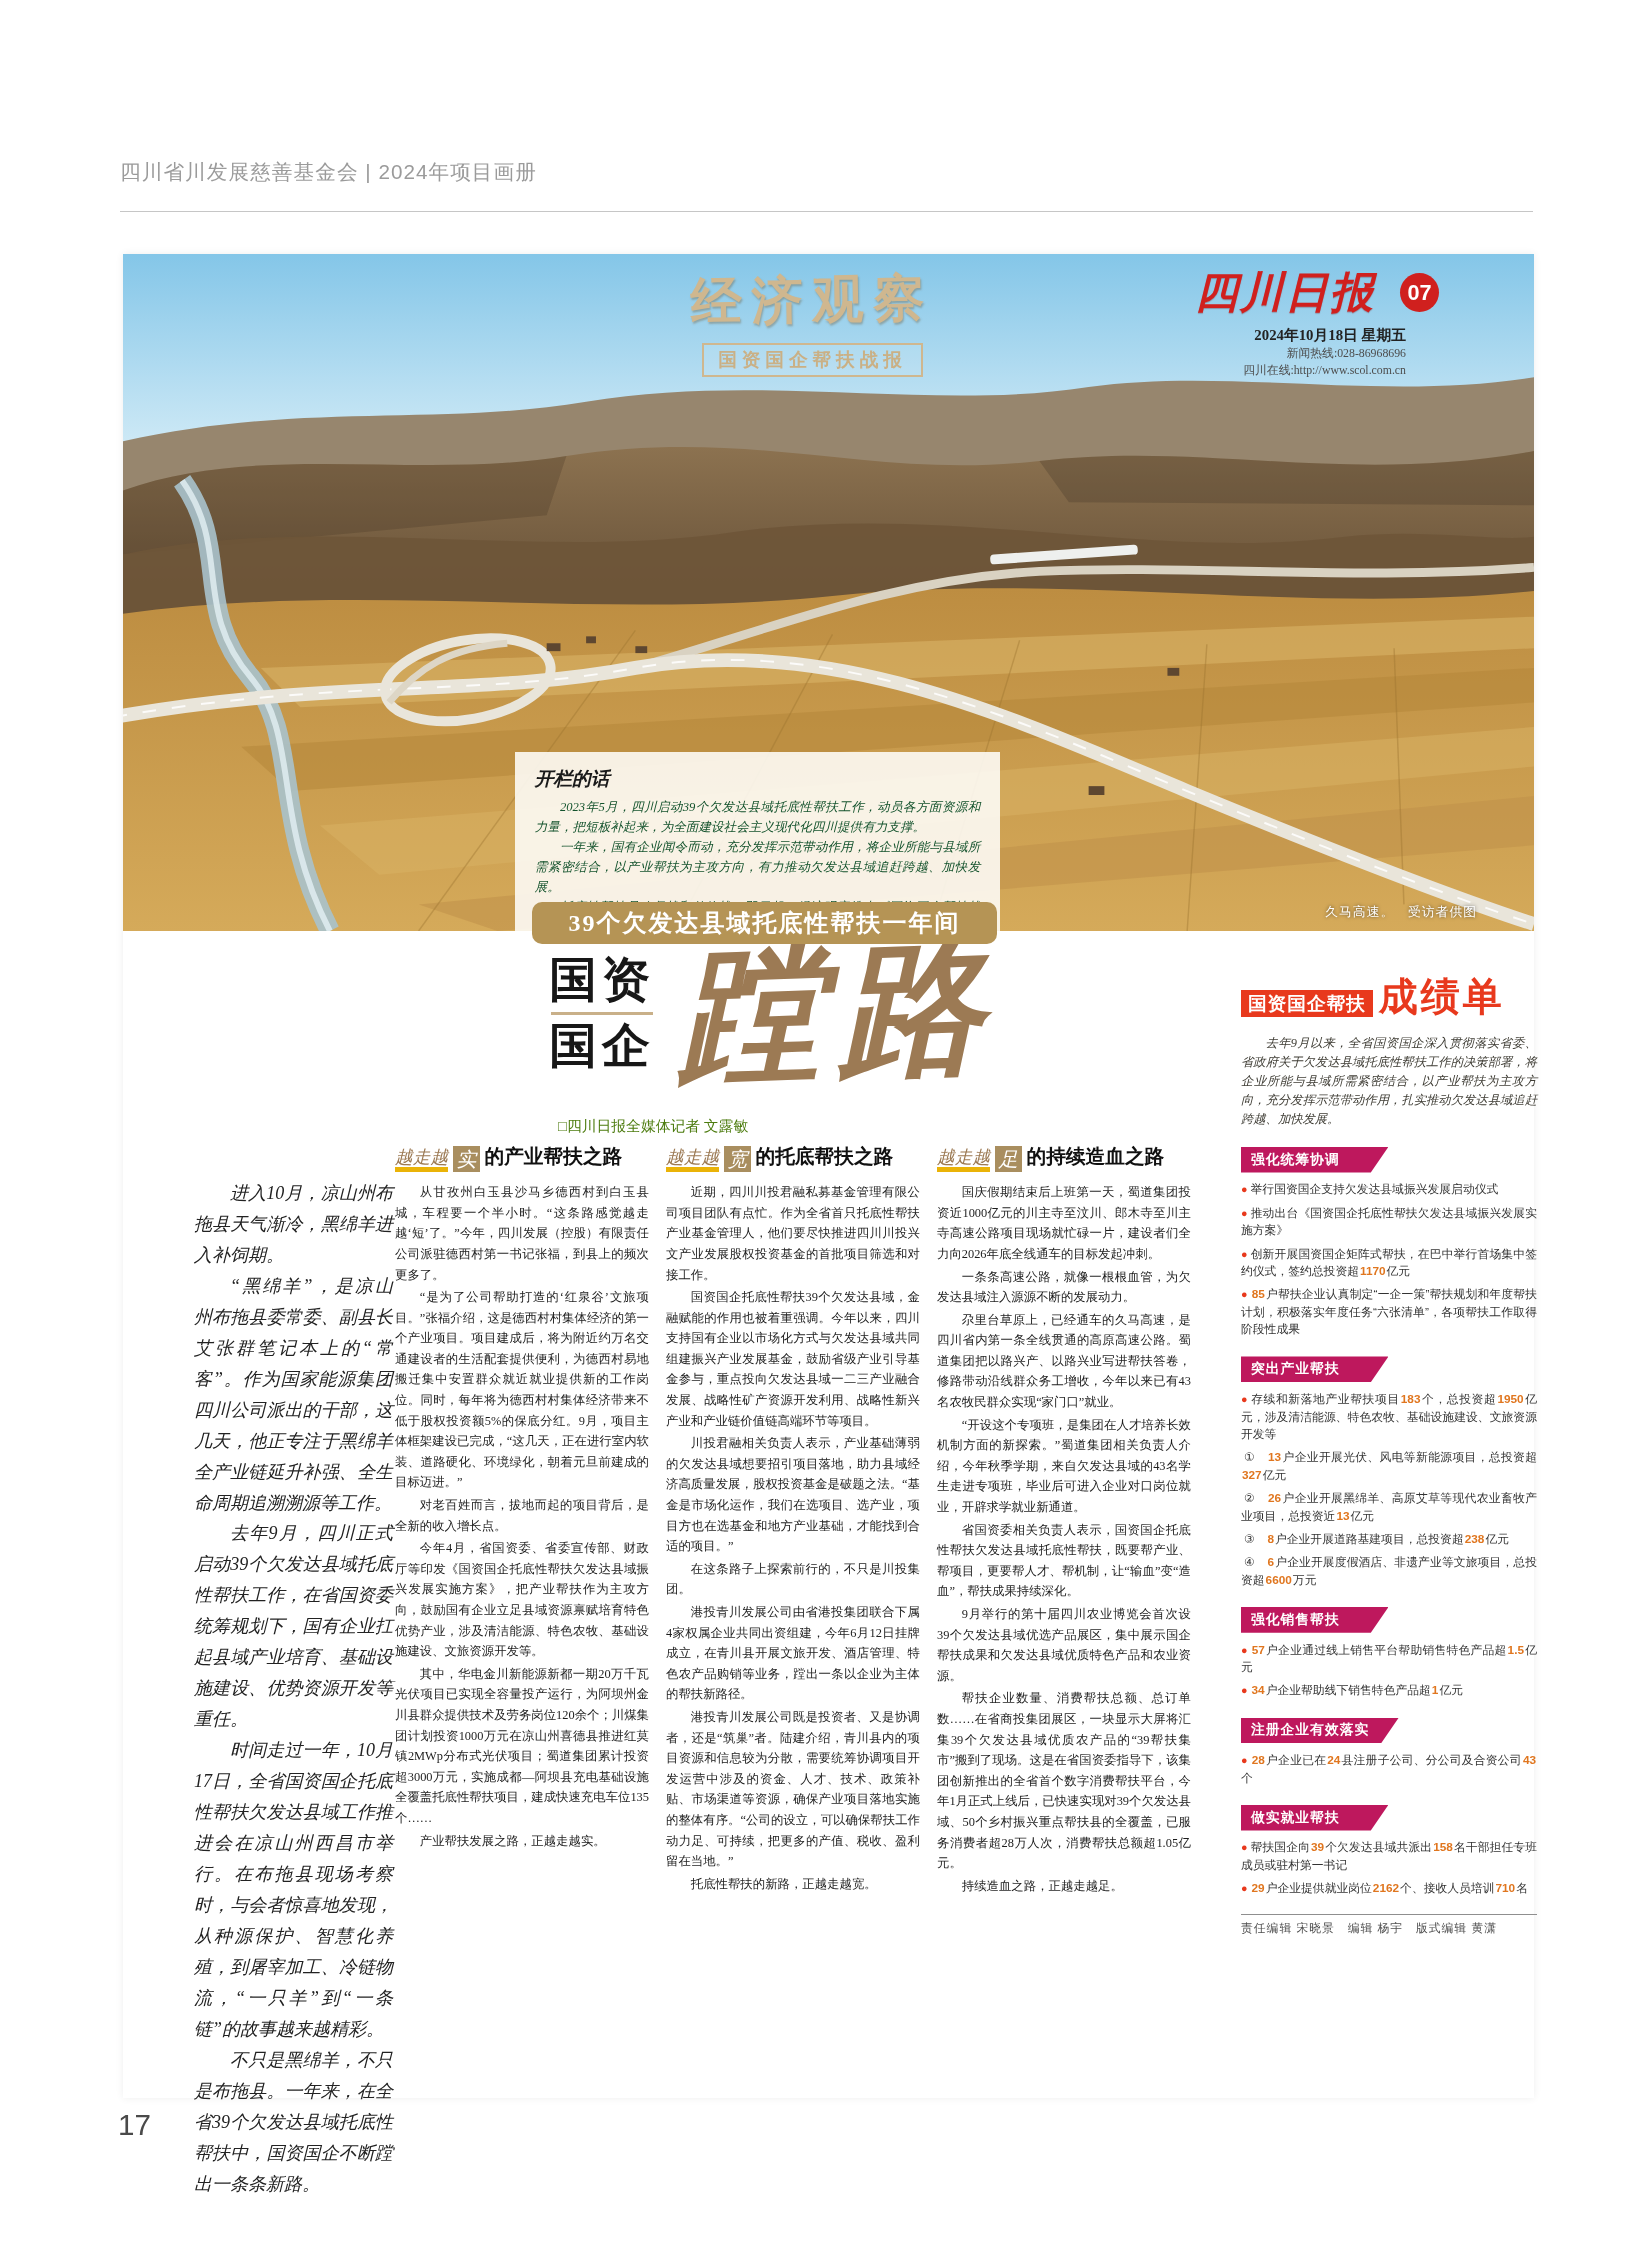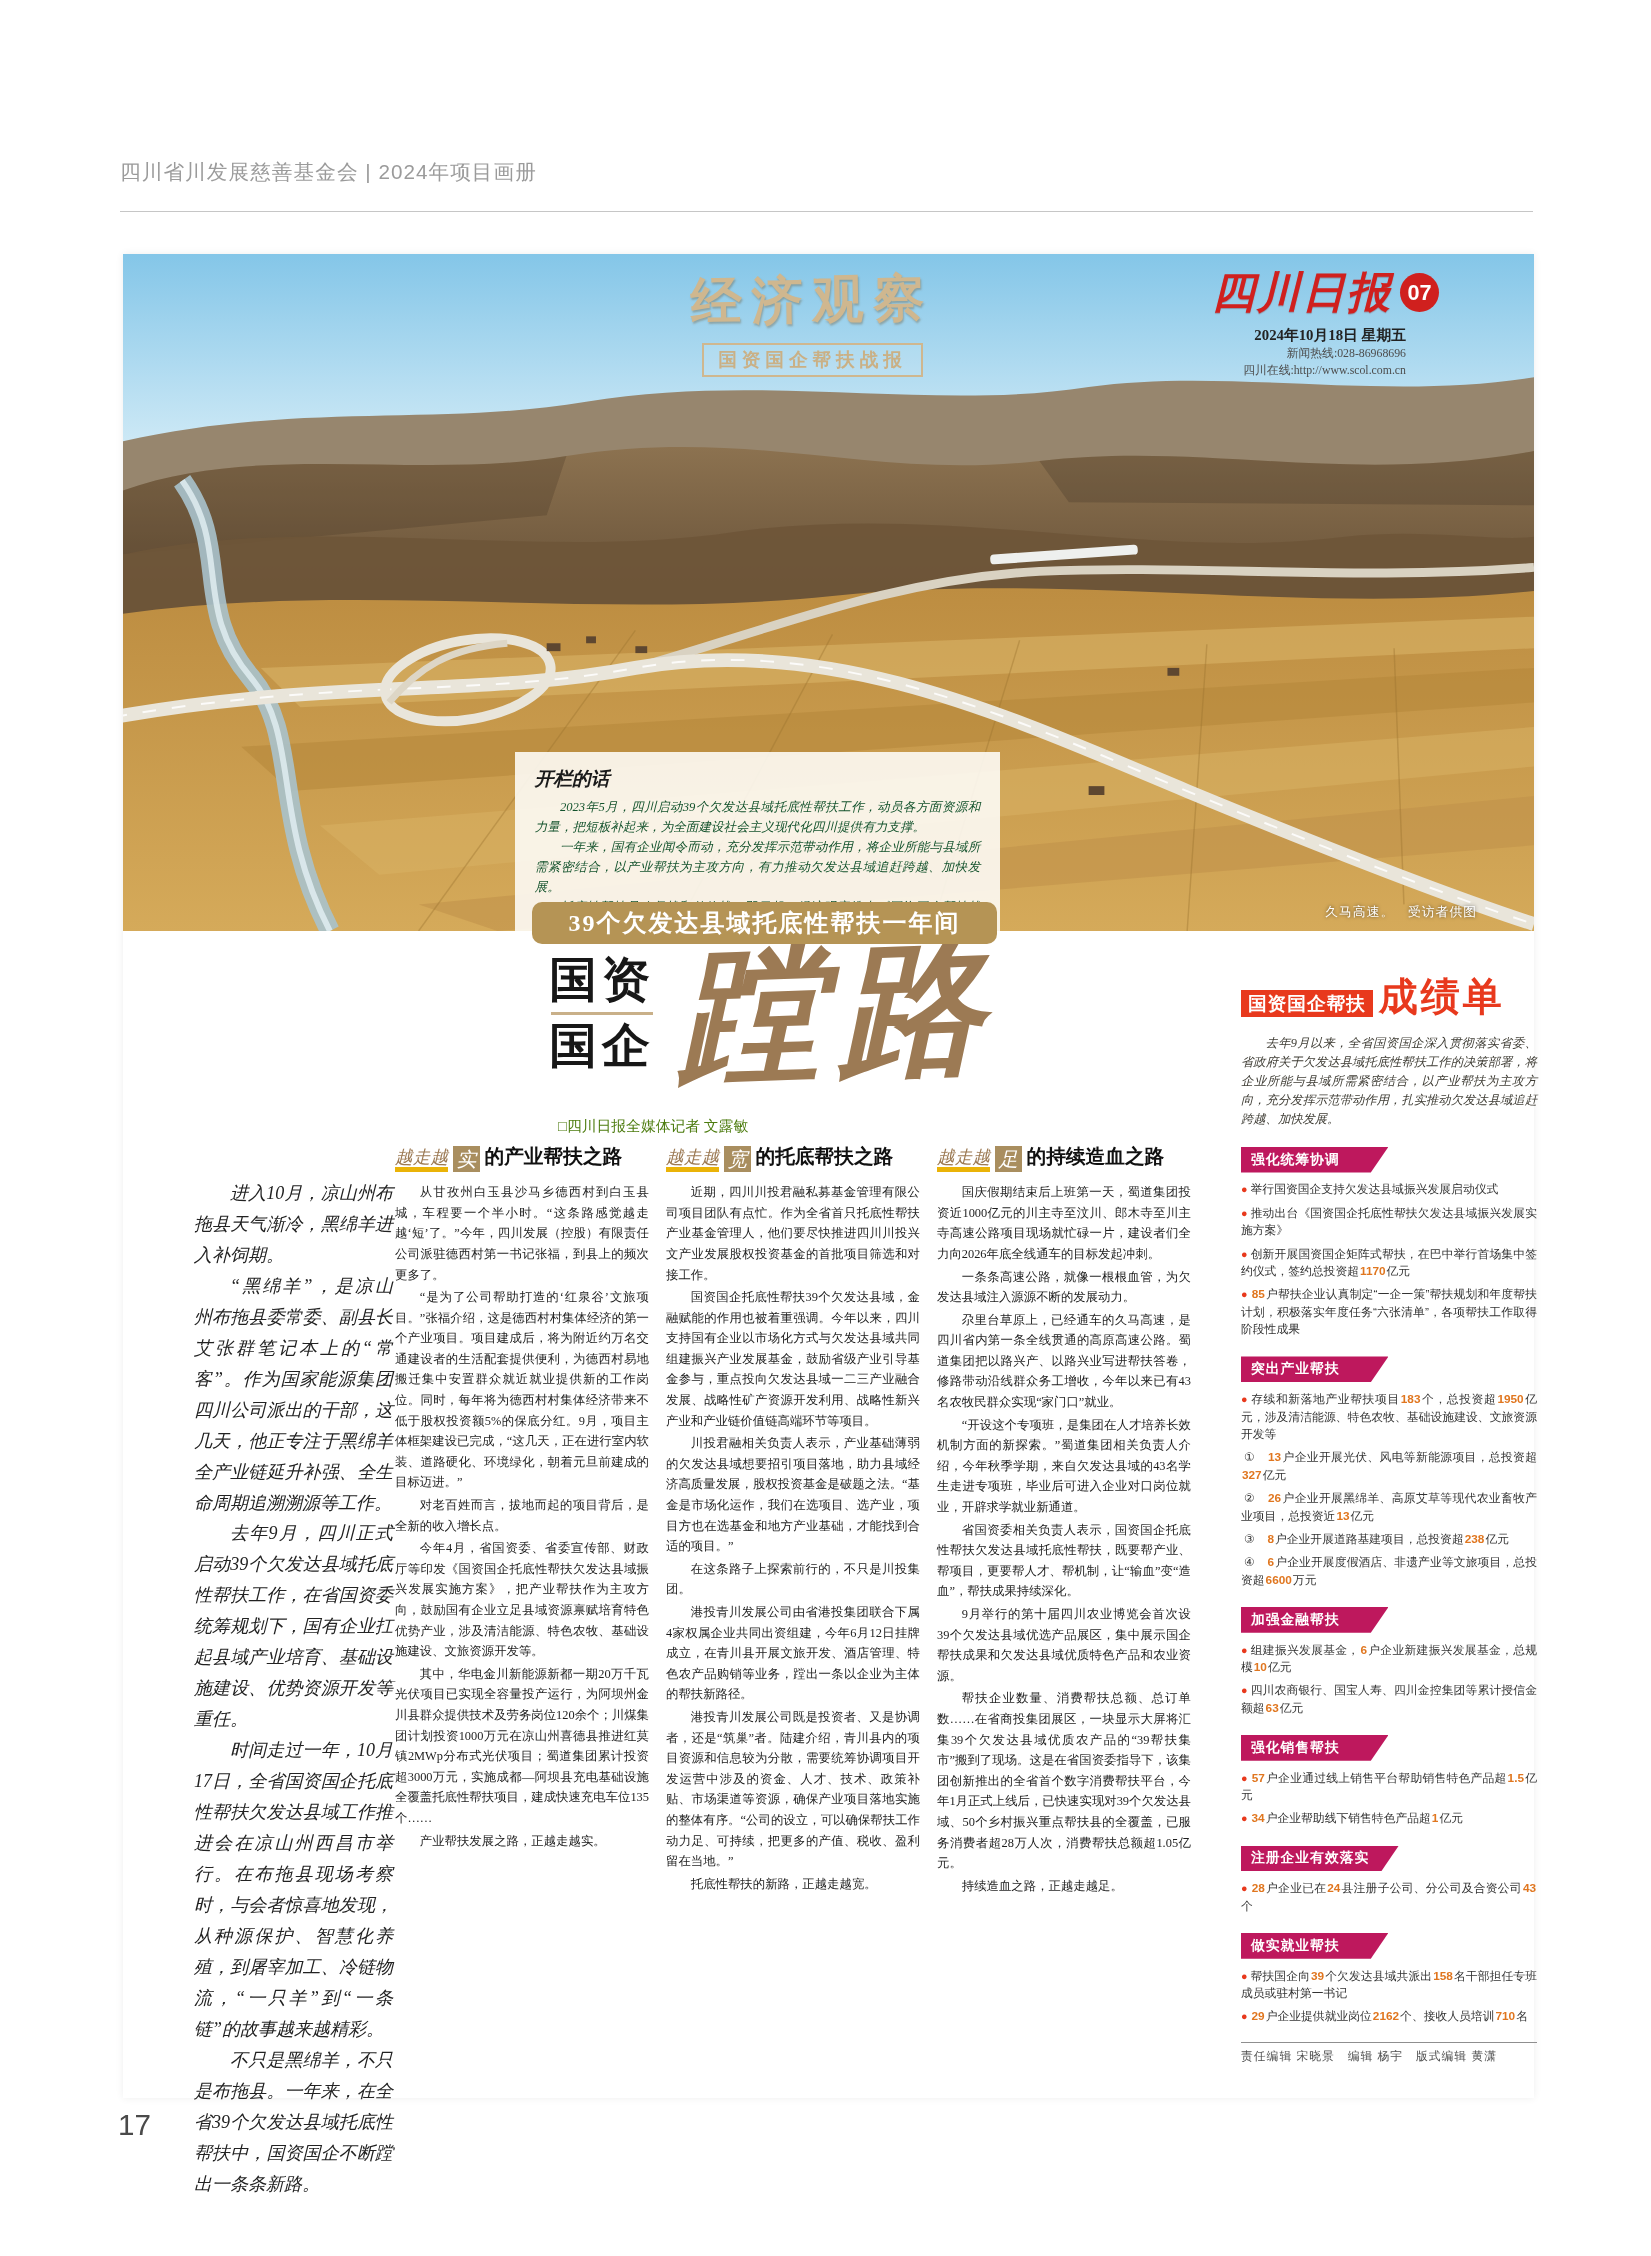--- a/index.html
+++ b/index.html
@@ -29,21 +29,21 @@
     text-shadow:1px 2px 2px rgba(105,80,40,.35);transform:rotate(-1deg);}
   .banner-sub{display:inline-block;margin-top:7.9px;border:2px solid #cfb78f;color:#cab085;
     font-size:18.7px;font-weight:bold;letter-spacing:4.9px;padding:2px 13.8px;background:rgba(255,255,255,.10);}
 
   
   .masthead{position:absolute;top:9.9px;right:95px;width:355px;text-align:right;}
   .paper-name{font-size:43px;font-weight:bold;font-style:italic;color:#d0201e;
     letter-spacing:2px;text-shadow:0 1px 1px rgba(120,0,0,.3);}
   .badge{display:inline-block;width:39px;height:39px;border-radius:50%;background:#d0201e;color:#fff;
     font-family:"Liberation Sans",sans-serif;font-size:21.7px;font-weight:bold;line-height:39px;
-    text-align:center;vertical-align:18%;margin-left:8px;}
+    text-align:center;vertical-align:18%;margin-left:25px;}
   .mh-date{font-size:14.8px;color:#222;font-weight:bold;margin-top:3.9px;padding-right:33px;}
   .mh-small{font-size:11.8px;color:#4d4d4d;line-height:1.5;padding-right:33px;}
 
   
   .intro-box{position:absolute;left:392px;top:498px;width:485px;background:rgba(253,251,245,.90);
     padding:13.8px 19.7px 11.8px;box-sizing:border-box;}
   .intro-title{font-size:18.7px;font-weight:bold;color:#1a1a1a;font-style:italic;margin-bottom:4.9px;}
   .intro-p{margin:0;font-size:12.6px;font-style:italic;line-height:1.6;color:#14532d;
     text-indent:2em;text-align:justify;}
 
@@ -281,29 +281,20 @@
               <p class="sb-item"><span class="bullet"></span><span class="sb-text">①　<span class="num">13</span>户企业开展光伏、风电等新能源项目，总投资超<span class="num">327</span>亿元</span></p>
 
               <p class="sb-item"><span class="bullet"></span><span class="sb-text">②　<span class="num">26</span>户企业开展黑绵羊、高原艾草等现代农业畜牧产业项目，总投资近<span class="num">13</span>亿元</span></p>
 
               <p class="sb-item"><span class="bullet"></span><span class="sb-text">③　<span class="num">8</span>户企业开展道路基建项目，总投资超<span class="num">238</span>亿元</span></p>
 
               <p class="sb-item"><span class="bullet"></span><span class="sb-text">④　<span class="num">6</span>户企业开展度假酒店、非遗产业等文旅项目，总投资超<span class="num">6600</span>万元</span></p>
             </div>
         </div>
 
-        <div class="sb-section">
-          <div class="sb-banner">加强金融帮扶</div>
-          <div>
-
-              <p class="sb-item"><span class="bullet">●</span><span class="sb-text">组建振兴发展基金，<span class="num">6</span>户企业新建振兴发展基金，总规模<span class="num">10</span>亿元</span></p>
-
-              <p class="sb-item"><span class="bullet">●</span><span class="sb-text">四川农商银行、国宝人寿、四川金控集团等累计授信金额超<span class="num">63</span>亿元</span></p>
-            </div>
-        </div>
 
         <div class="sb-section">
           <div class="sb-banner">强化销售帮扶</div>
           <div>
 
               <p class="sb-item"><span class="bullet">●</span><span class="sb-text"><span class="num">57</span>户企业通过线上销售平台帮助销售特色产品超<span class="num">1.5</span>亿元</span></p>
 
               <p class="sb-item"><span class="bullet">●</span><span class="sb-text"><span class="num">34</span>户企业帮助线下销售特色产品超<span class="num">1</span>亿元</span></p>
             </div>
         </div>

